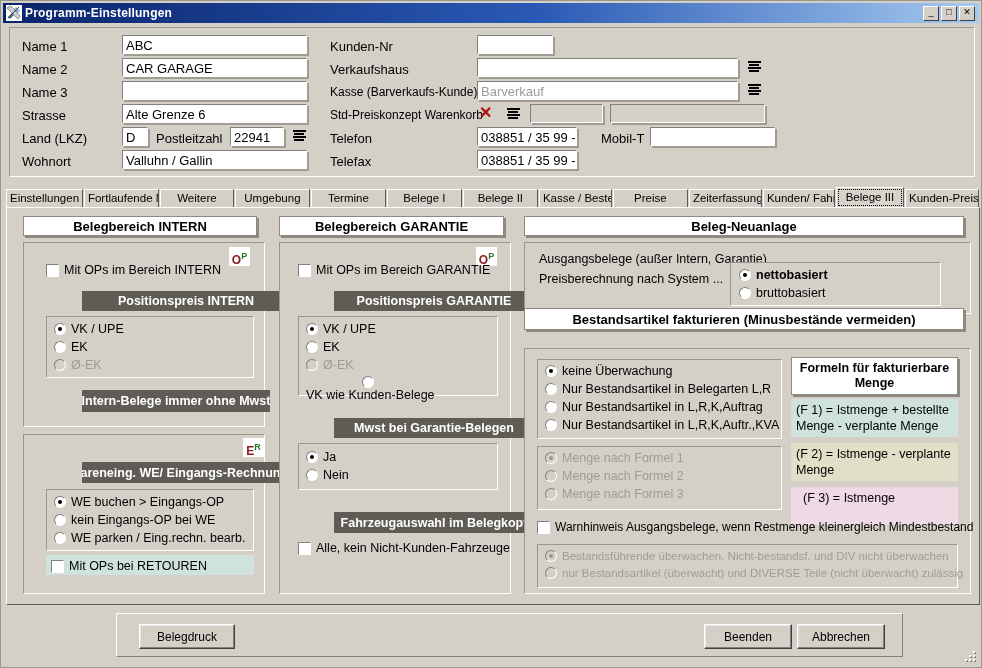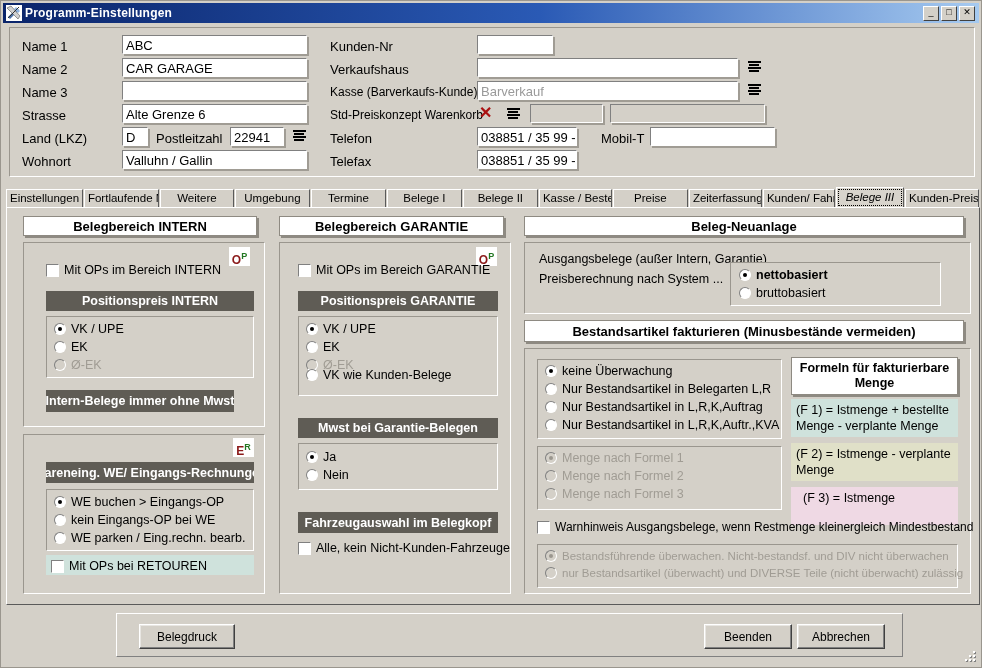--- a/index.html
+++ b/index.html
@@ -196,20 +196,21 @@
     color: #ffffff;
     font-size: 12.5px;
     font-weight: bold;
     text-align: center;
     display: flex;
     align-items: center;
     justify-content: center;
     box-sizing: border-box;
     white-space: nowrap;
     overflow: hidden;
+    margin-left: 36px;
   }
 
   .group-box {
     position: absolute;
     box-sizing: border-box;
     border: 1px solid;
     border-color: #9a968e #ffffff #ffffff #9a968e;
     background: #d4d0c8;
   }
   .inner-box {
@@ -421,21 +422,21 @@
     <div class="tab" style="width:76px;">Fortlaufende N</div>
     <div class="tab" style="width:75px;">Weitere</div>
     <div class="tab" style="width:76px;">Umgebung</div>
     <div class="tab" style="width:76px;">Termine</div>
     <div class="tab" style="width:76px;">Belege I</div>
     <div class="tab" style="width:76px;">Belege II</div>
     <div class="tab" style="width:74px;text-align:center;">Kasse / Beste</div>
     <div class="tab" style="width:76px;">Preise</div>
     <div class="tab" style="width:74px;">Zeiterfassung</div>
     <div class="tab" style="width:73px;">Kunden/ Fahrz</div>
-    <div class="tab active" style="width:69px;font-style:italic;">Belege III</div>
+    <div class="tab active" style="width:69px;">Belege III</div>
     <div class="tab" style="width:75px;">Kunden-Preissi</div>
   </div>
 
   <div class="content">
 
     <div class="hdr-white" style="left:16px; top:8px; width:234px; height:20px;">Belegbereich INTERN</div>
 
     <div class="group-box" style="left:16px; top:34px; width:242px; height:185px;">
       <div class="badge" style="left:205px; top:4px;">
         <span>O</span><sup>P</sup>
@@ -456,21 +457,21 @@
         </div>
         <div class="radio-row dimmed" style="left:7px; top:41px;">
           <span class="radio dim"></span>
           <span>Ø-EK</span>
         </div>
       </div>
       <div class="hdr-dark" style="left:22px; top:147px; width:188px; height:22px;">Intern-Belege immer ohne Mwst</div>
     </div>
 
     <div class="group-box" style="left:16px; top:226px; width:242px; height:160px;">
-      <div class="badge" style="left:209px; top:3px;">
+      <div class="badge" style="left:219px; top:3px;">
         <span>E</span><sup>R</sup>
       </div>
       <div class="hdr-dark" style="left:22px; top:27px; width:208px; height:21px;">/areneing. WE/ Eingangs-Rechnunge</div>
       <div class="inner-box" style="left:22px; top:54px; width:208px; height:62px;">
         <div class="radio-row" style="left:7px; top:5px;">
           <span class="radio on"></span>
           <span>WE buchen &gt; Eingangs-OP</span>
         </div>
         <div class="radio-row" style="left:7px; top:23px;">
           <span class="radio"></span>
@@ -506,21 +507,21 @@
           <span>VK / UPE</span>
         </div>
         <div class="radio-row" style="left:7px; top:23px;">
           <span class="radio"></span>
           <span>EK</span>
         </div>
         <div class="radio-row dimmed" style="left:7px; top:41px;">
           <span class="radio dim"></span>
           <span>Ø-EK</span>
         </div>
-        <div class="radio-row" style="left:7px; top:51px;">
+        <div class="radio-row" style="left:7px; top:59px;flex-direction:column;">
           <span class="radio"></span>
           <span>VK wie Kunden-Belege</span>
         </div>
       </div>
 
       <div class="hdr-dark" style="left:18px; top:175px; width:200px; height:20px;">Mwst bei Garantie-Belegen</div>
       <div class="inner-box" style="left:18px; top:200px; width:200px; height:47px;">
         <div class="radio-row" style="left:7px; top:6px;">
           <span class="radio on"></span>
           <span>Ja</span>
@@ -548,21 +549,21 @@
           <span class="radio on"></span>
           <span>nettobasiert</span>
         </div>
         <div class="radio-row" style="left:8px; top:23px;">
           <span class="radio"></span>
           <span>bruttobasiert</span>
         </div>
       </div>
     </div>
 
-    <div class="hdr-white" style="left:517px; top:112px; width:440px; height:22px;">Bestandsartikel fakturieren (Minusbestände vermeiden)</div>
+    <div class="hdr-white" style="left:517px; top:100px; width:440px; height:22px;">Bestandsartikel fakturieren (Minusbestände vermeiden)</div>
 
     <div class="group-box" style="left:517px; top:140px; width:447px; height:246px;">
 
       <div class="inner-box" style="left:12px; top:10px; width:245px; height:80px;">
         <div class="radio-row" style="left:7px; top:4px;">
           <span class="radio on"></span>
           <span>keine Überwachung</span>
         </div>
         <div class="radio-row" style="left:7px; top:22px;">
           <span class="radio"></span>

